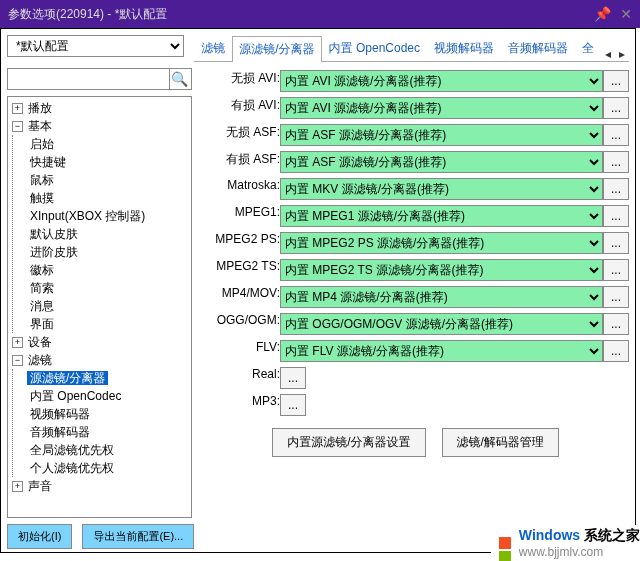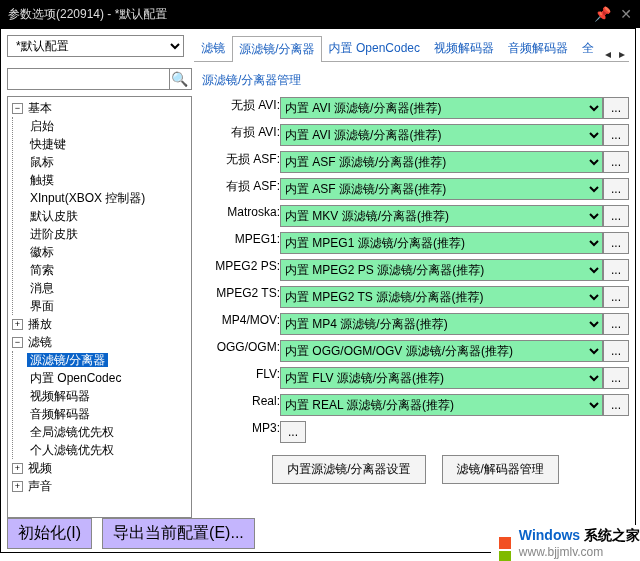--- a/index.html
+++ b/index.html
@@ -7,21 +7,21 @@
     margin: 0;
     font-family: "Microsoft YaHei", "SimSun", sans-serif;
     font-size: 12px;
     background: #fff;
     width: 640px;
     height: 561px;
     overflow: hidden;
     position: relative;
   }
   .titlebar {
-    background: #000000;
+    background: #4c1d95;
     color: #ddd;
     height: 28px;
     display: flex;
     align-items: center;
     padding: 0 8px;
   }
   .titlebar .title { flex: 1; font-size: 12px; }
   .titlebar .winctl { display: flex; gap: 8px; }
   .winctl span { color: #888; cursor: pointer; font-size: 14px; }
   .appframe {
@@ -180,23 +180,23 @@
   .footer {
     position: absolute;
     bottom: 3px;
     left: 6px;
     display: flex;
     gap: 10px;
   }
   .footer button {
     padding: 4px 10px;
     border: 1px solid #888;
-    background: #c4b5fd;
-    cursor: pointer;
-    font-size: 16px;
+    background: #7dd3fc;
+    cursor: pointer;
+    font-size: 11px;
   }
   
   .wm {
     position: absolute;
     right: 0px;
     bottom: 0px;
     display: flex;
     align-items: center;
     gap: 0;
     background: #fff;
@@ -242,55 +242,54 @@
   <div class="midrow">
     <div class="leftcol">
       <div class="searchwrap">
         <input type="text" placeholder="" style="">
         <div class="sicon">
             <span class="mag">🔍</span>
           </div>
       </div>
       <div class="tree">
         <ul>
+          <li><span class="toggle">+</span><span class="nodelabel">播放</span></li>
           <li><span class="toggle">−</span><span class="nodelabel">基本</span>
             <ul class="dots">
               <li><span class="nodelabel">启始</span></li>
               <li><span class="nodelabel">快捷键</span></li>
               <li><span class="nodelabel">鼠标</span></li>
               <li><span class="nodelabel">触摸</span></li>
               <li><span class="nodelabel">XInput(XBOX 控制器)</span></li>
               <li><span class="nodelabel">默认皮肤</span></li>
               <li><span class="nodelabel">进阶皮肤</span></li>
               <li><span class="nodelabel">徽标</span></li>
               <li><span class="nodelabel">简索</span></li>
               <li><span class="nodelabel">消息</span></li>
               <li><span class="nodelabel">界面</span></li>
             </ul>
           </li>
-          <li><span class="toggle">+</span><span class="nodelabel">播放</span></li>
+          <li><span class="toggle">+</span><span class="nodelabel">设备</span></li>
           <li><span class="toggle">−</span><span class="nodelabel">滤镜</span>
             <ul class="dots">
               <li><span class="nodelabel sel">源滤镜/分离器</span></li>
               <li><span class="nodelabel">内置 OpenCodec</span></li>
               <li><span class="nodelabel">视频解码器</span></li>
               <li><span class="nodelabel">音频解码器</span></li>
               <li><span class="nodelabel">全局滤镜优先权</span></li>
               <li><span class="nodelabel">个人滤镜优先权</span></li>
             </ul>
           </li>
-          <li><span class="toggle">+</span><span class="nodelabel">视频</span></li>
           <li><span class="toggle">+</span><span class="nodelabel">声音</span></li>
 
         </ul>
       </div>
     </div>
 
     <div class="rightcol">
-      <div class="group-title">源滤镜/分离器管理</div>
       <div id="rows">
           <div class="formrow">
             <label>无损 AVI:</label>
             <select><option>内置 AVI 源滤镜/分离器(推荐)</option></select>
             <button class="dotsbtn">...</button>
           </div>
           <div class="formrow">
             <label>有损 AVI:</label>
             <select><option>内置 AVI 源滤镜/分离器(推荐)</option></select>
             <button class="dotsbtn">...</button>
@@ -335,21 +334,20 @@
             <select><option>内置 OGG/OGM/OGV 源滤镜/分离器(推荐)</option></select>
             <button class="dotsbtn">...</button>
           </div>
           <div class="formrow">
             <label>FLV:</label>
             <select><option>内置 FLV 源滤镜/分离器(推荐)</option></select>
             <button class="dotsbtn">...</button>
           </div>
           <div class="formrow">
             <label>Real:</label>
-            <select><option>内置 REAL 源滤镜/分离器(推荐)</option></select>
             <button class="dotsbtn">...</button>
           </div>
           <div class="formrow">
             <label>MP3:</label>
             <button class="dotsbtn">...</button>
           </div>
         </div>
       <div class="btnrow">
         <button>内置源滤镜/分离器设置</button>
         <button>滤镜/解码器管理</button>

